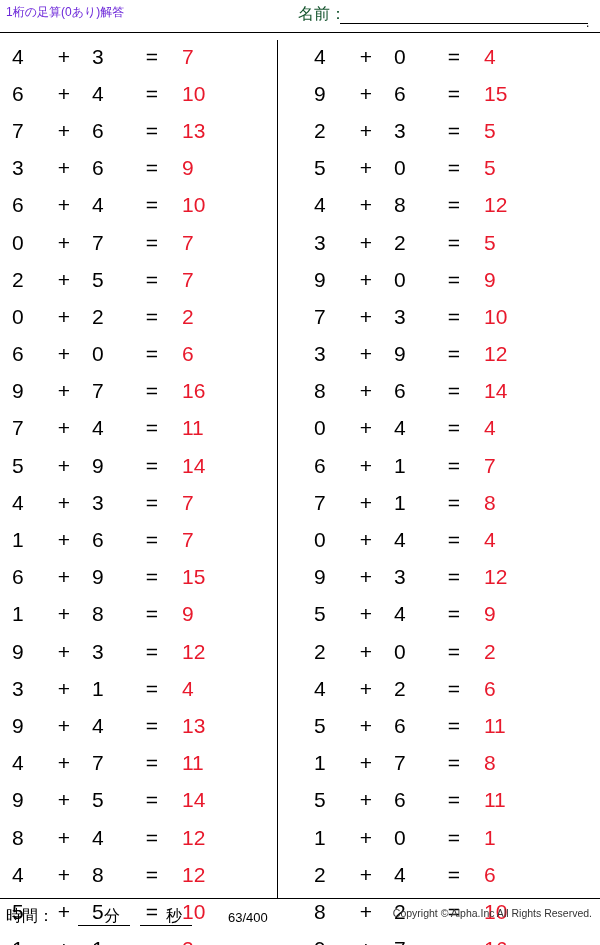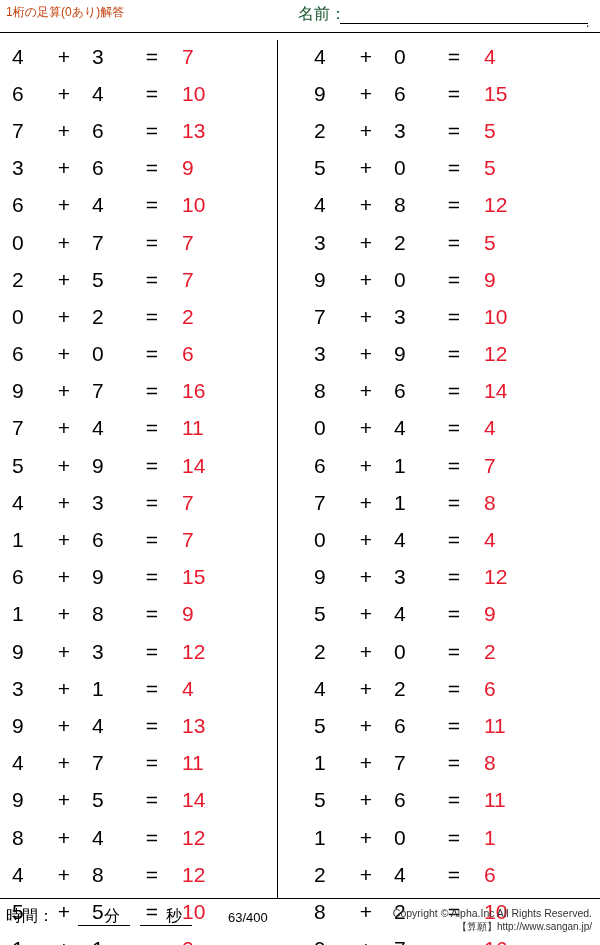--- a/index.html
+++ b/index.html
@@ -29,21 +29,21 @@
     left: 0;
     width: 600px;
     height: 32px;
   }
   .header-title {
     position: absolute;
     left: 6px;
     top: 4px;
     font-size: 12px;
     letter-spacing: 0px;
-    color: #c2410c;
+    color: #6d28d9;
     white-space: nowrap;
   }
   .name-label {
     position: absolute;
     left: 298px;
     top: 4px;
     font-size: 16px;
     color: #14532d;
     white-space: nowrap;
   }
@@ -552,16 +552,15 @@
 
   <div class="footer-rule"></div>
   <div class="time-label">時間：</div>
   <div class="time-line1"></div>
   <div class="time-unit1">分</div>
   <div class="time-line2"></div>
   <div class="time-unit2">秒</div>
   <div class="page-num">63/400</div>
   <div class="copyright">
     <div class="line1">Copyright © Alpha.Inc All Rights Reserved.</div>
-    <div class="line2">【算願】http://www.sangan.jp/</div>
   </div>
 
 </div>
 
 </body></html>

